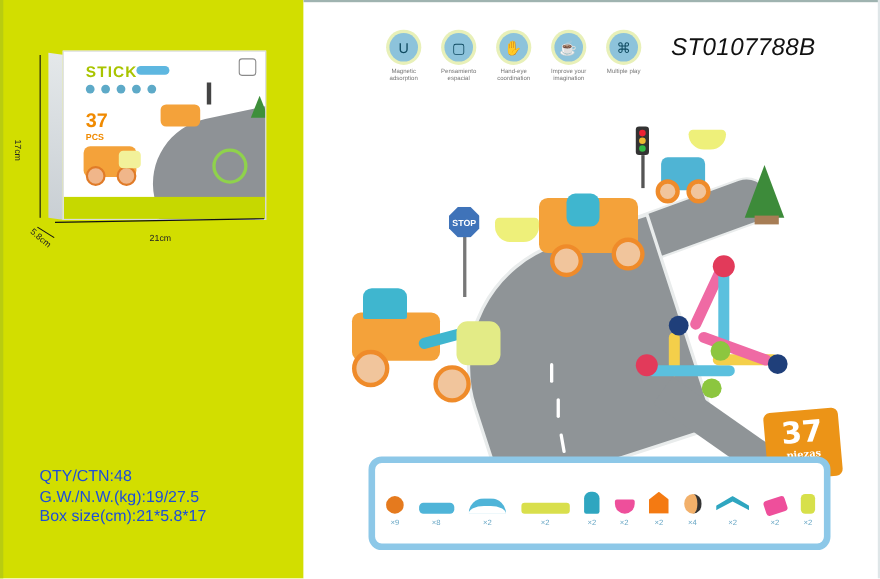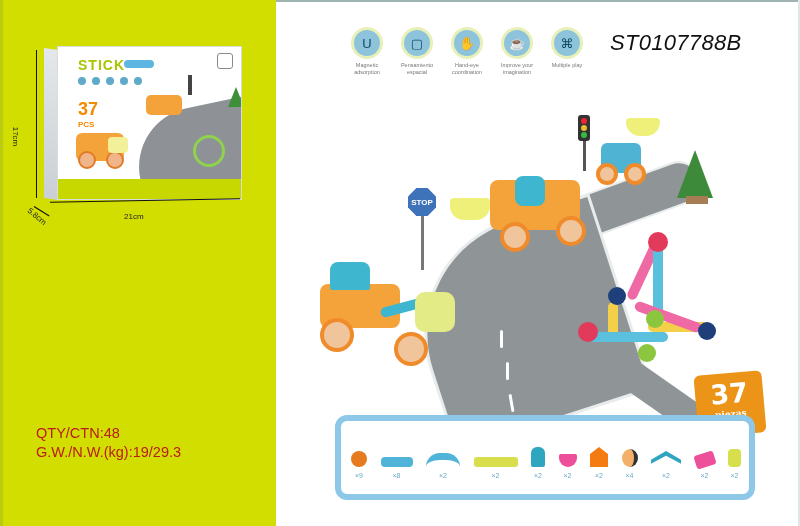--- a/index.html
+++ b/index.html
@@ -30,24 +30,24 @@
   .box-car2{position:absolute;left:88px;top:48px;width:36px;height:20px;background:#f4a23a;border-radius:5px;}
   .box-ball{position:absolute;left:135px;top:88px;width:26px;height:26px;border-radius:50%;border:3px solid #8fd24c;}
   .box-tree{position:absolute;left:170px;top:40px;width:0;height:0;border-left:8px solid transparent;border-right:8px solid transparent;border-bottom:20px solid #3e8f3a;}
   .box-light{position:absolute;left:130px;top:28px;width:4px;height:20px;background:#444;}
   .dim{position:absolute;background:#111;}
   .dim-v{left:36px;top:50px;width:1px;height:148px;}
   .dim-h{left:50px;top:200px;width:190px;height:1px;transform:rotate(-1deg);}
   .dim-d{left:34px;top:206px;width:18px;height:1px;transform:rotate(32deg);transform-origin:left;}
   .dim-label{position:absolute;font-size:8px;color:#222;}
   .lbl-17{left:6px;top:132px;transform:rotate(90deg);}
-  .lbl-21{left:124px;top:212px;}
+  .lbl-21{left:136px;top:212px;}
   .lbl-58{left:26px;top:212px;transform:rotate(40deg);}
 
-  .specs{position:absolute;left:36px;top:424px;font-size:14.5px;line-height:18.5px;color:#b91c1c;}
+  .specs{position:absolute;left:36px;top:424px;font-size:14.5px;line-height:18.5px;color:#1d4ed8;}
 
   
   .features{position:absolute;left:344px;top:30px;display:flex;gap:4px;}
   .feature{width:46px;display:flex;flex-direction:column;align-items:center;}
   .feature-badge{width:26px;height:26px;border-radius:50%;background:#8dc3db;box-shadow:0 0 0 3px #e8f0b8;display:flex;align-items:center;justify-content:center;color:#0f4a60;font-size:13px;}
   .feature-label{margin-top:6px;font-size:5.5px;color:#777;text-align:center;line-height:7px;}
   .model{position:absolute;left:610px;top:30px;font-style:italic;font-size:22px;color:#111;letter-spacing:0.3px;}
 
   .scene{position:absolute;left:300px;top:100px;width:420px;height:310px;}
   .road-main{position:absolute;left:120px;top:120px;width:200px;height:200px;background:#8f9497;border-radius:120px 0 0 0;transform:rotate(-18deg);border:3px solid #e9ecec;}
@@ -124,21 +124,22 @@
 </div>
 <div class="dim dim-v"></div>
 <div class="dim dim-h"></div>
 <div class="dim dim-d"></div>
 <div class="dim-label lbl-17">17cm</div>
 <div class="dim-label lbl-21">21cm</div>
 <div class="dim-label lbl-58">5.8cm</div>
 
 <div class="specs">
   <div>QTY/CTN:48</div>
-  <div>G.W./N.W.(kg):19/29.3</div>
+  <div>G.W./N.W.(kg):19/27.5</div>
+  <div>Box size(cm):21*5.8*17</div>
 </div>
 
 <div class="features">
   <div class="feature">
     <div class="feature-badge">U</div>
     <div class="feature-label">Magnetic adsorption</div>
   </div>
   <div class="feature">
     <div class="feature-badge">▢</div>
     <div class="feature-label">Pensamiento espacial</div>

